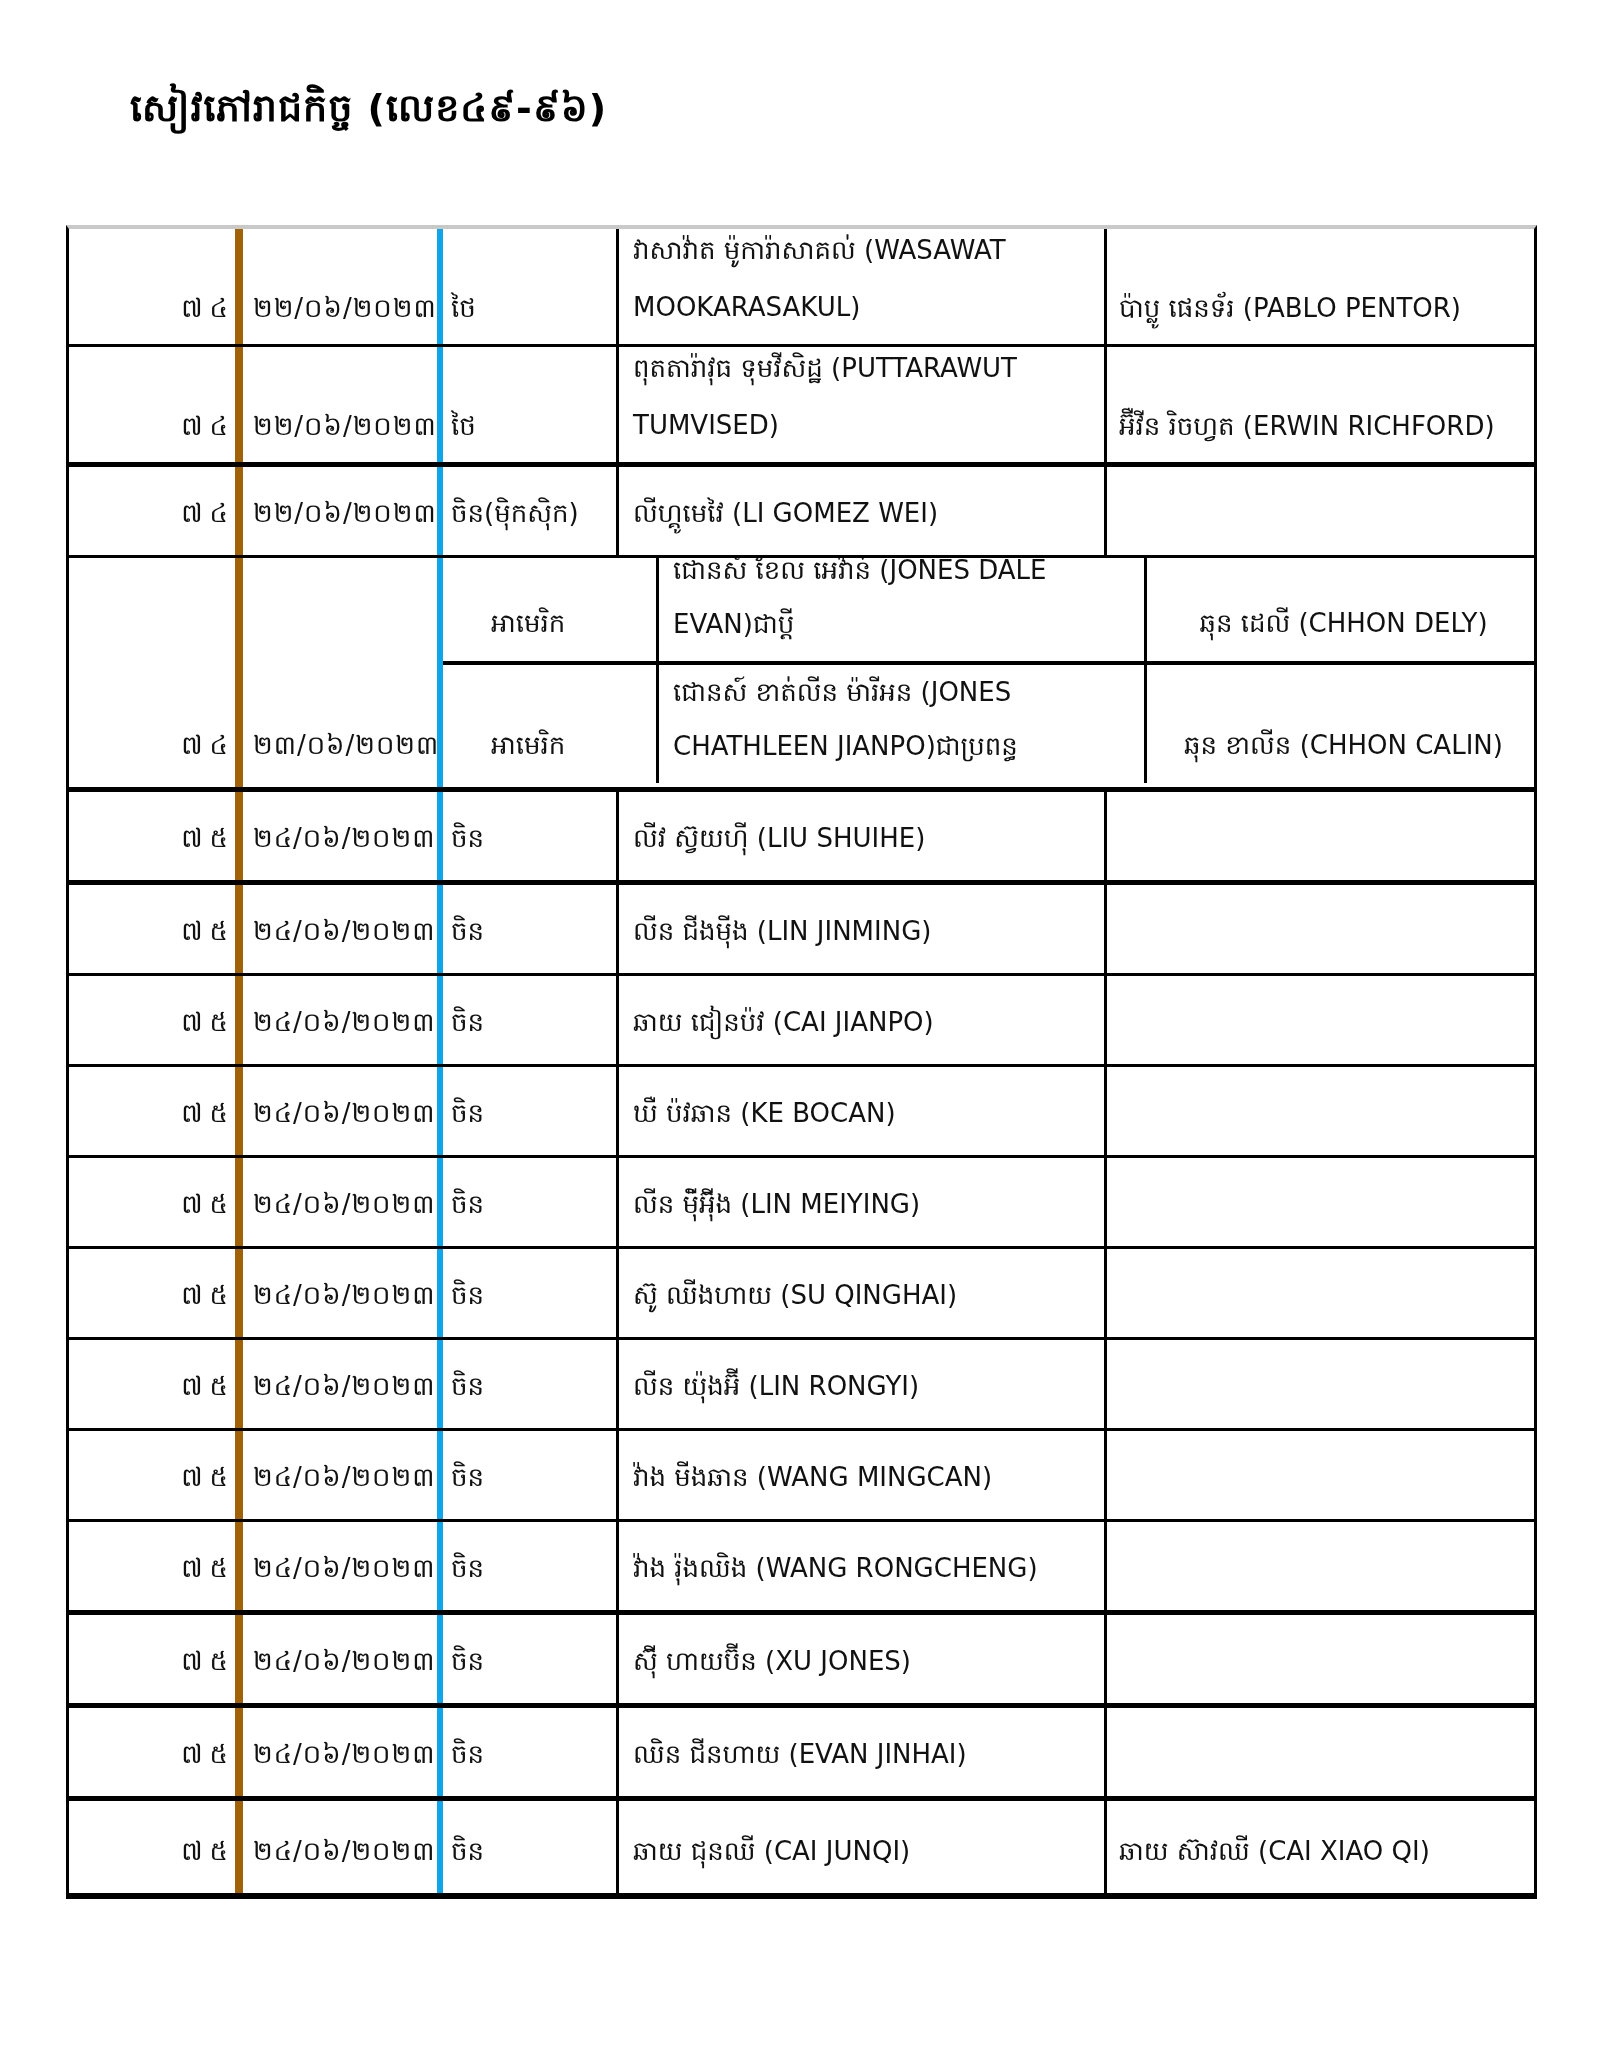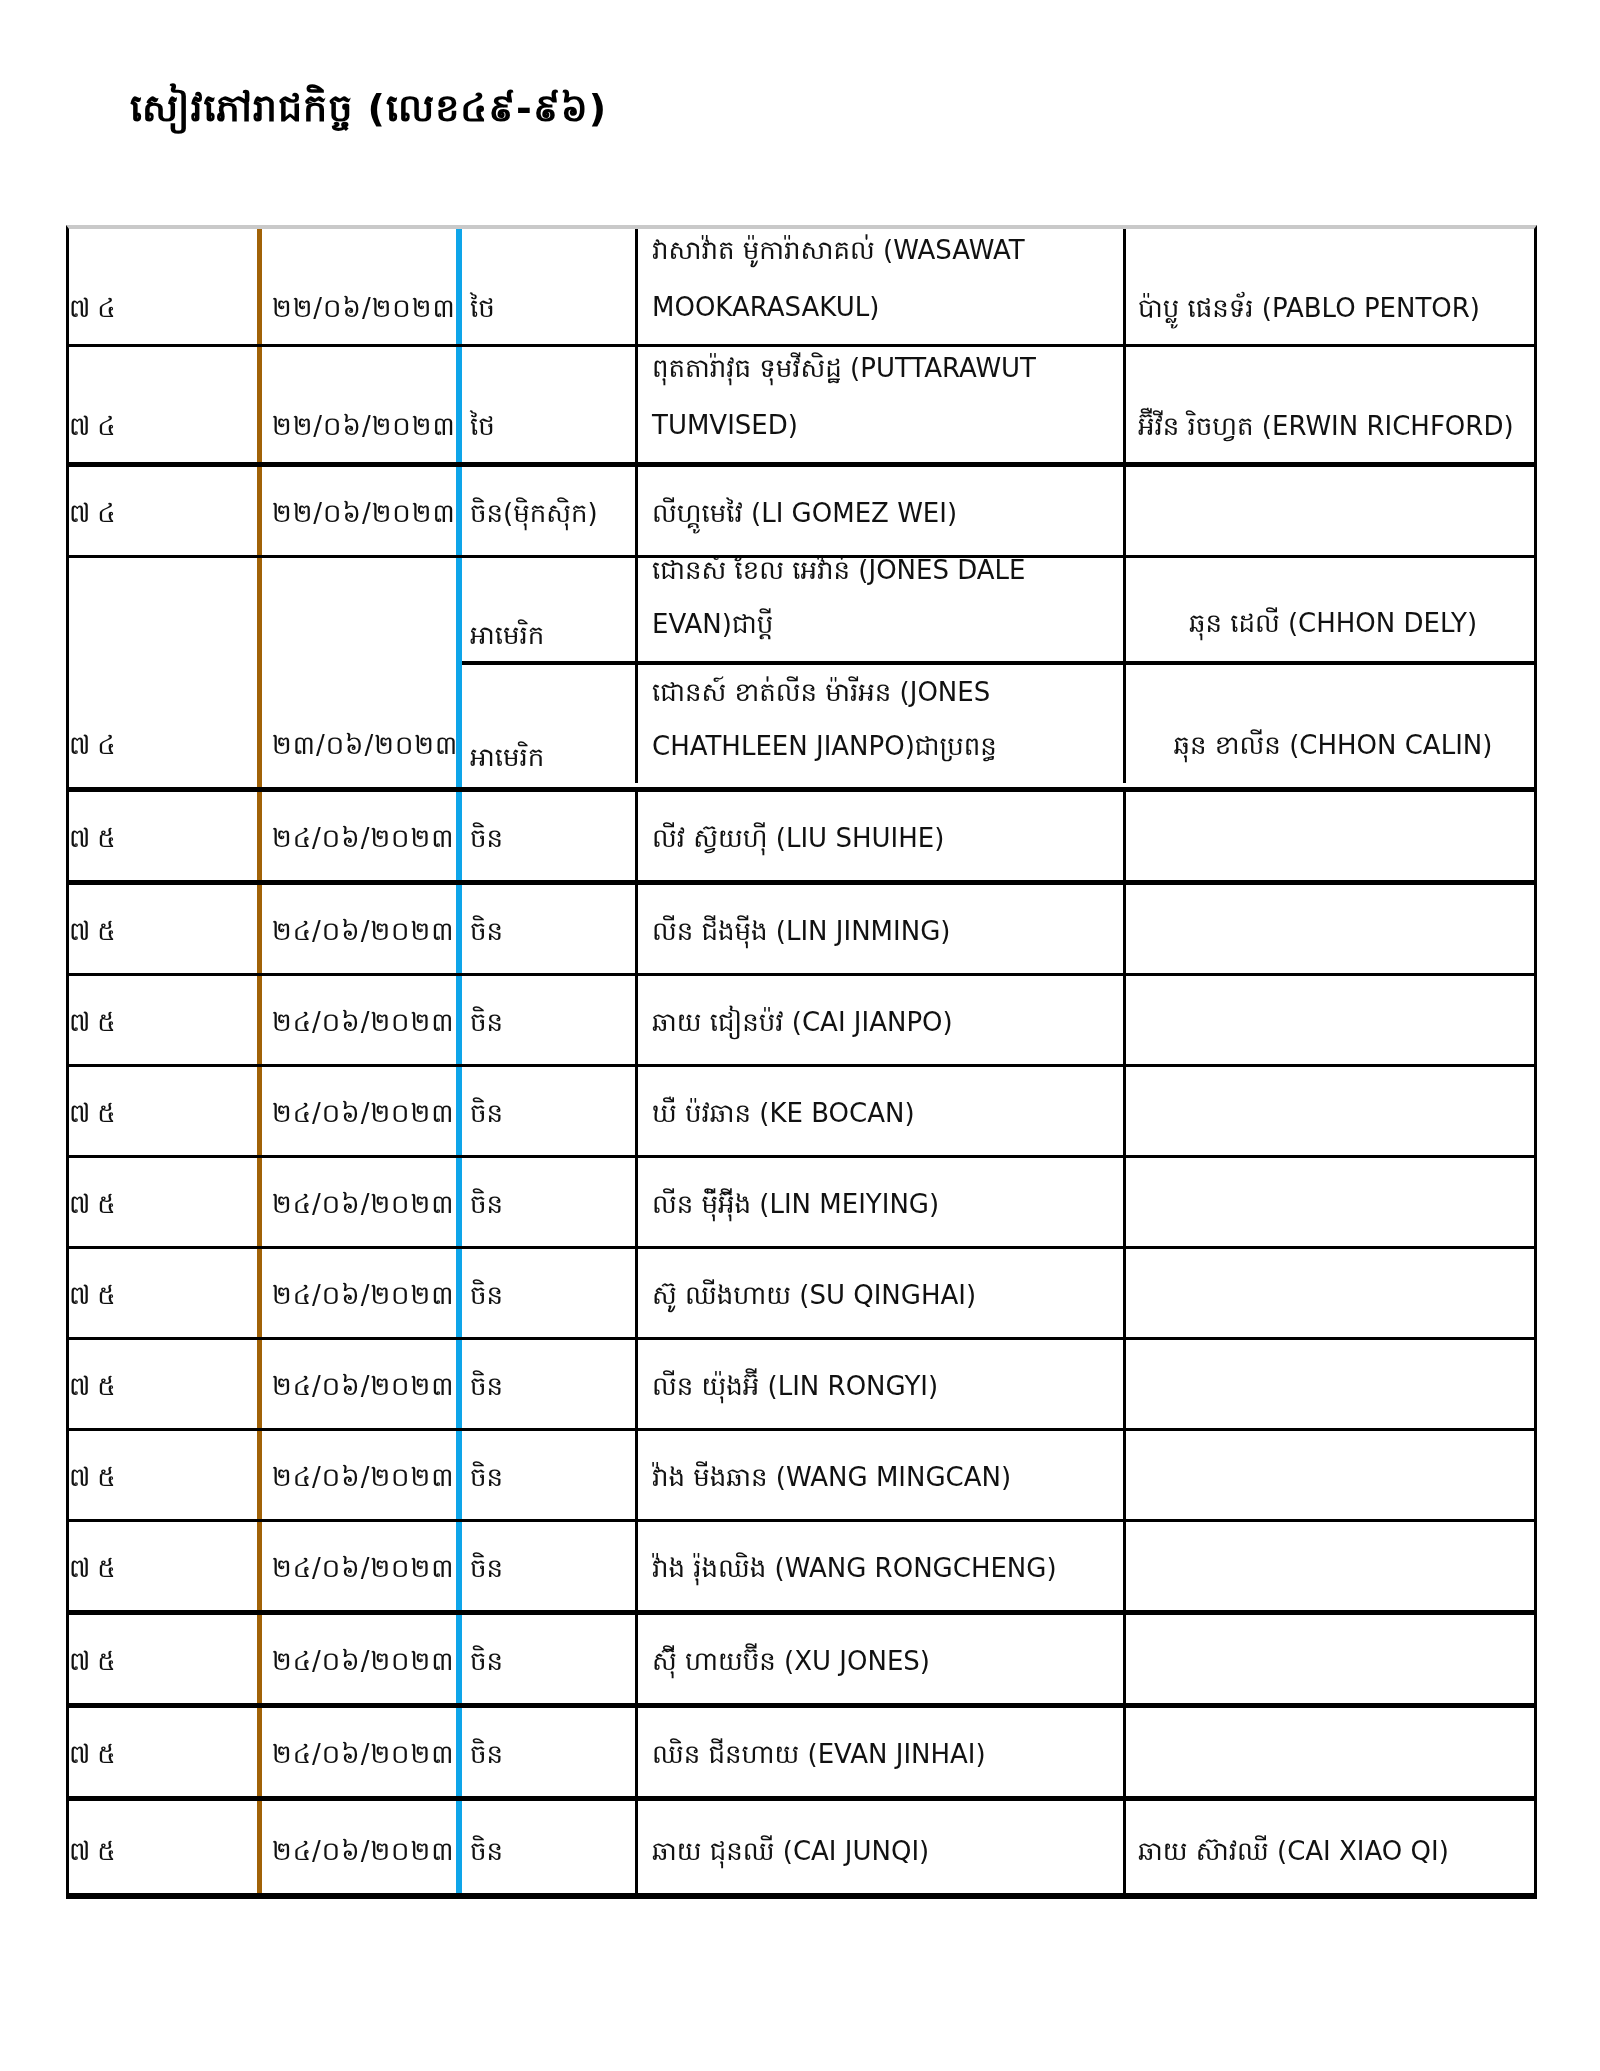--- a/index.html
+++ b/index.html
@@ -21,37 +21,37 @@
     border-bottom:6px solid #000;
     box-sizing:border-box;background:#fff;
   }
   .row{display:flex;border-bottom:3px solid #000;box-sizing:content-box;}
   .row:last-child{border-bottom:none;}
   .row.thick{border-bottom-width:5px;}
   .cell{
     display:flex;align-items:flex-end;box-sizing:border-box;
     font-size:26px;line-height:1.35;overflow:hidden;
   }
-  .c1{width:193px;border-right:5px solid #a16207;justify-content:flex-start;
+  .c1{width:174px;border-right:8px solid #a16207;justify-content:flex-end;
       padding-bottom:24px;letter-spacing:7px;overflow:visible;}
   .c2{width:200px;border-right:6px solid #0ea5e9;padding-left:10px;
       padding-bottom:24px;letter-spacing:1px;white-space:nowrap;overflow:visible;}
   .c3{width:176px;border-right:3px solid #000;padding-left:8px;
       padding-bottom:24px;white-space:nowrap;overflow:visible;}
   .c4{width:488px;border-right:3px solid #000;padding-left:14px;
       padding-right:6px;padding-bottom:24px;}
   .c5{flex:1;padding-left:12px;padding-right:6px;padding-bottom:24px;}
   .row.twoline .c1,.row.twoline .c2,.row.twoline .c3,.row.twoline .c5{padding-bottom:18px;}
   .row.twoline .c4{line-height:57px;padding-bottom:8px;}
   .row.twoline .c5{line-height:1.35;}
   
   .subcol{flex:1;display:flex;flex-direction:column;}
   .subrow{display:flex;box-sizing:border-box;}
   .subrow.divided{border-bottom:4px solid #000;}
-  .subrow .c3{padding-bottom:8px;}
+  .subrow .c3{padding-bottom:20px;margin-left:40px;}
   .subrow .c4{line-height:54px;padding-bottom:10px;}
   .subrow .c5{padding-bottom:20px;justify-content:center;}
   .t{display:block;}
 </style>
 </head>
 <body>
 
 <div class="page">
   <div class="page-title">សៀវភៅរាជកិច្ច (លេខ៤៩-៩៦)</div>
 

